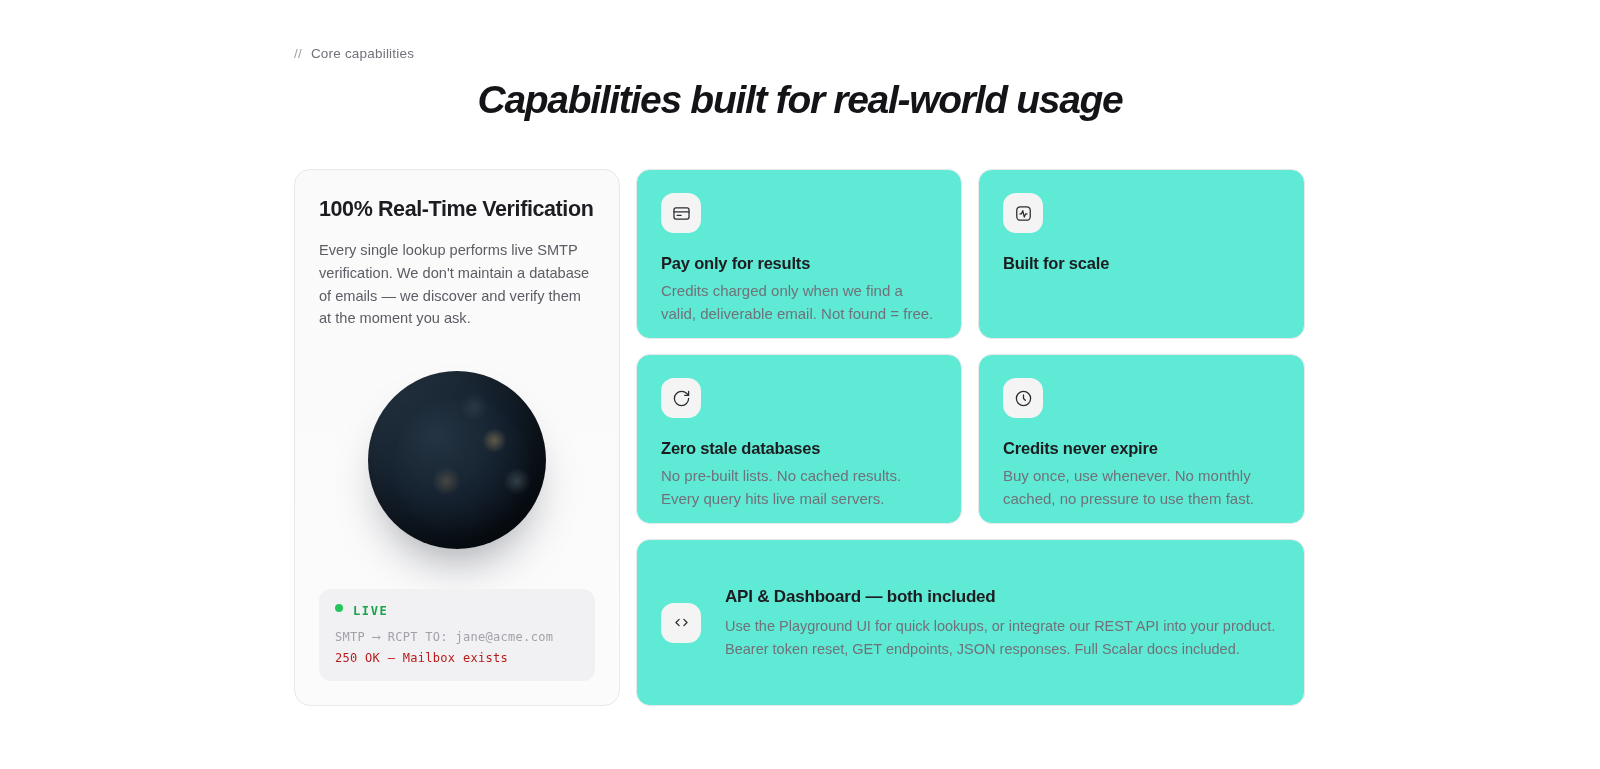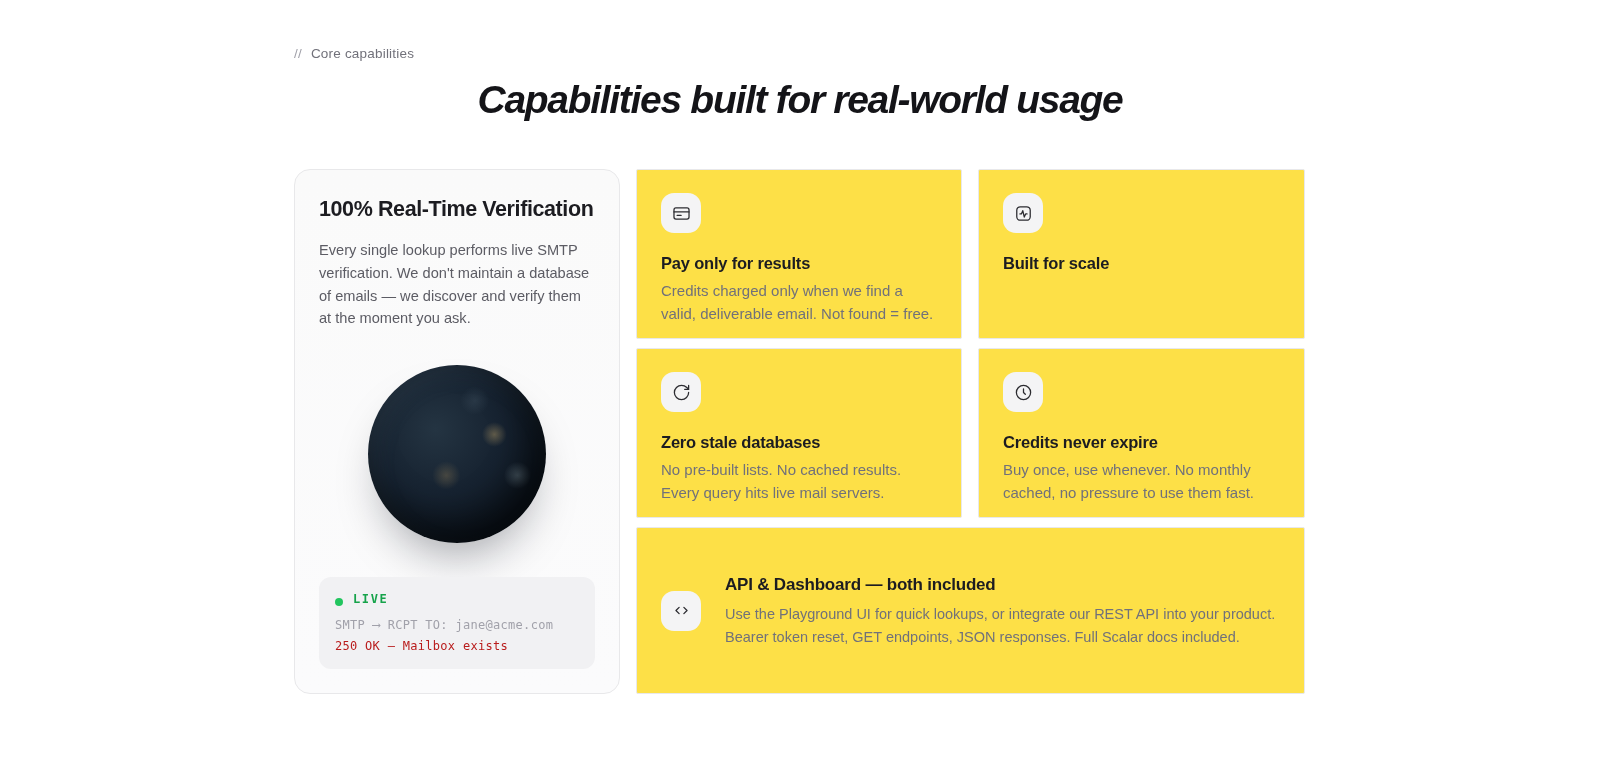--- a/index.html
+++ b/index.html
@@ -17,25 +17,25 @@
   .heading {
     margin: 17px 0 0; text-align: center;
     font-size: 39px; font-weight: 700; letter-spacing: -1.3px; color: #141418; font-style: italic;
   }
 
   .grid {
     margin-top: 47px;
     display: grid;
     grid-template-columns: 326px 326px 327px;
     grid-template-rows: 170px 170px 167px;
-    gap: 9px 16px;
+    gap: 15px 16px;
   }
 
   .card {
-    border: 1px solid #e8e8ea; border-radius: 2px; background: #fde047;
+    border: 1px solid #e8e8ea; border-radius: 14px; background: #5eead4;
   }
 
   
   .hero {
     grid-row: 1 / span 3; grid-column: 1;
     background: linear-gradient(180deg, #fafafa 0%, #fbfbfc 100%);
     border-radius: 16px;
     padding: 27px 24px 24px;
     display: flex; flex-direction: column;
   }
@@ -54,21 +54,21 @@
     box-shadow:
       0 26px 48px -18px rgba(10,16,28,0.40),
       inset -12px -16px 34px rgba(0,0,0,0.55),
       inset 6px 8px 22px rgba(120,150,160,0.12);
   }
 
   .terminal {
     background: #f1f1f3; border-radius: 12px; padding: 15px 16px 16px;
     font-family: "DejaVu Sans Mono", "Liberation Mono", monospace; font-size: 12px;
   }
-  .term-status { display: flex; align-items: flex-end; gap: 10px; font-weight: 700; letter-spacing: 1.6px; }
+  .term-status { display: flex; align-items: flex-start; gap: 10px; font-weight: 700; letter-spacing: 1.6px; }
   .live-dot { width: 8px; height: 8px; border-radius: 50%; }
   .term-req { margin-top: 12px; color: #a1a1aa; letter-spacing: 0.3px; }
   .term-res { margin-top: 7px; letter-spacing: 0.3px; }
 
   
   .feature { padding: 23px 24px; display: flex; flex-direction: column; }
   .chip {
     width: 40px; height: 40px; border-radius: 13px; background: #f4f4f5;
     display: flex; align-items: center; justify-content: center; flex: none;
   }

